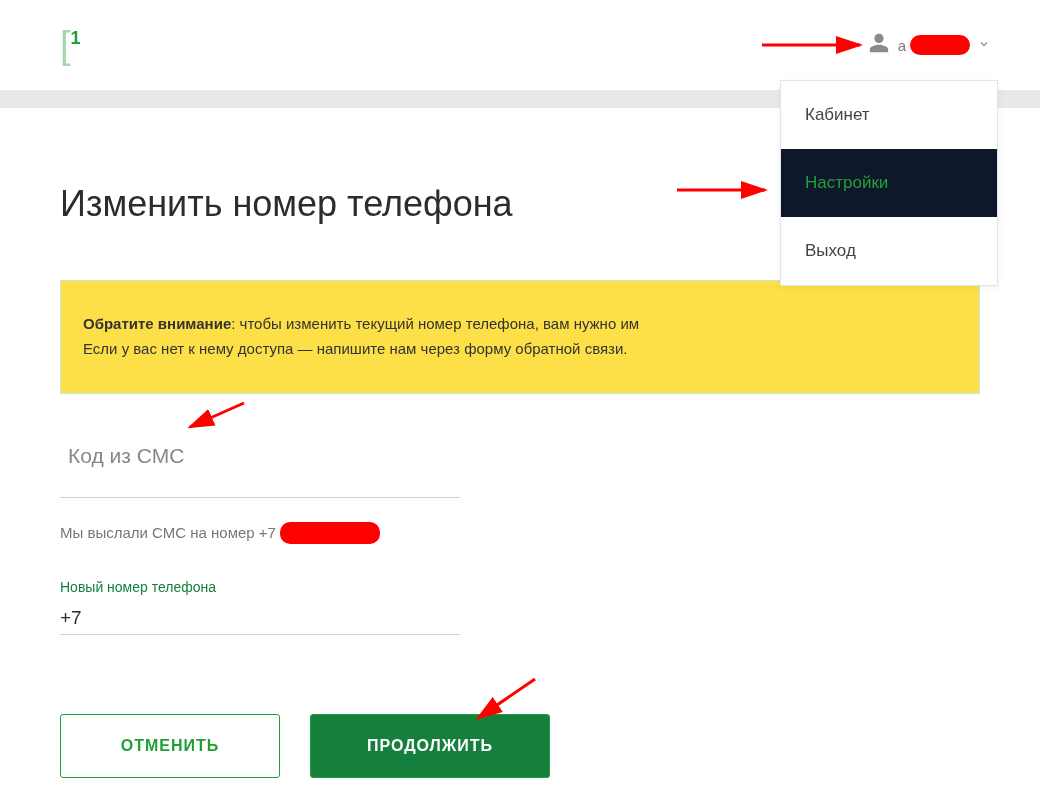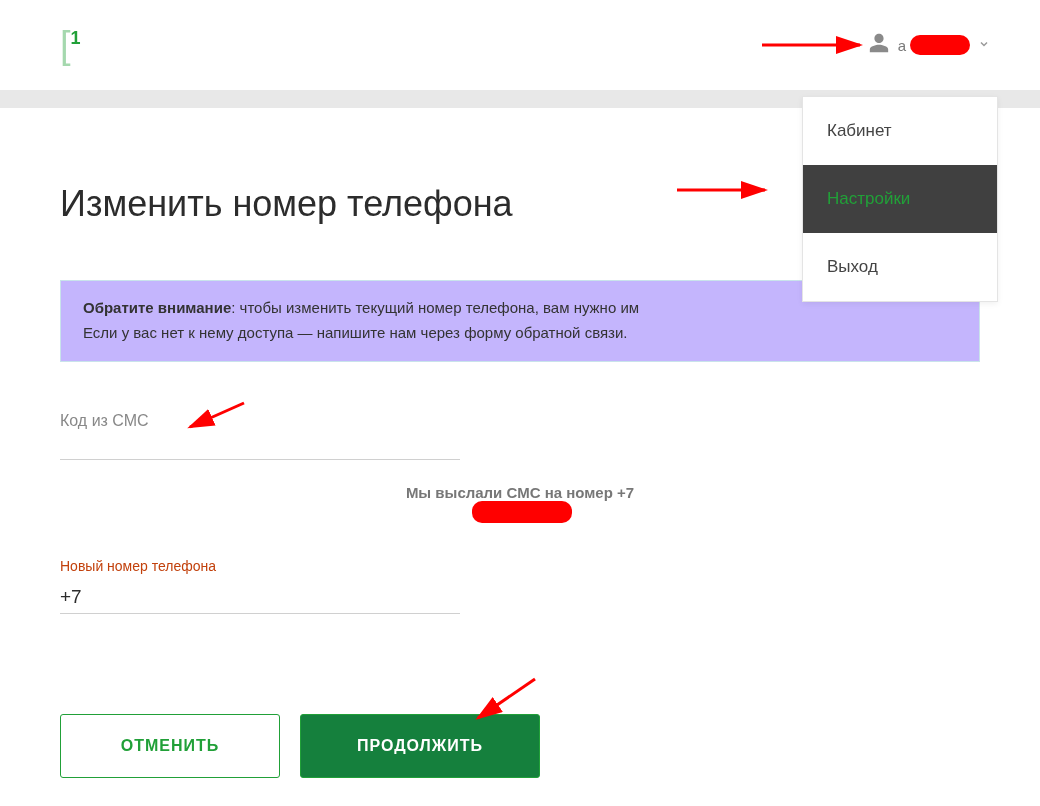--- a/index.html
+++ b/index.html
@@ -82,93 +82,93 @@
     .content {
       padding: 75px 60px 0 60px;
     }
     .page-title {
       font-size: 36px;
       font-weight: 400;
       color: #2c2c2c;
       margin-bottom: 55px;
     }
     .notice-box {
-      background: #c4b5fd;
+      background: #fde047;
       border: 1px solid #c9e3eb;
-      padding: 15px 22px;
+      padding: 31px 22px;
       margin-bottom: 50px;
       font-size: 15px;
       line-height: 1.65;
       color: #333;
     }
     .notice-bold {
       font-weight: 700;
     }
     .notice-link {
       color: #333;
       cursor: pointer;
     }
     .sms-label {
-      font-size: 16px;
+      font-size: 21px;
       font-weight: 300;
       color: #888;
       margin-bottom: 10px;
+      margin-left: 8px;
     }
     .sms-input-line {
       border: none;
       border-bottom: 1px solid #d0d0d0;
       width: 400px;
       height: 20px;
       outline: none;
       font-size: 16px;
       background: transparent;
     }
     .sms-sent {
       margin-top: 24px;
       font-size: 15px;
-      font-weight: 700;
+      font-weight: 400;
       color: #777;
       display: flex;
       align-items: center;
-      flex-direction: column;
     }
     .phone-redact {
       display: inline-block;
       width: 100px;
       height: 22px;
       background: #ff0000;
       border-radius: 10px;
       margin-left: 4px;
     }
     .new-phone-section {
       margin-top: 35px;
     }
     .new-phone-label {
       font-size: 14px;
       font-weight: 300;
-      color: #c2410c;
+      color: #15803d;
       margin-bottom: 8px;
     }
     .new-phone-input {
       border: none;
       border-bottom: 1px solid #d0d0d0;
       width: 400px;
       height: 32px;
       outline: none;
       font-size: 19px;
       font-weight: 300;
       color: #2c2c2c;
       background: transparent;
     }
     .button-row {
       position: absolute;
       bottom: 28px;
       left: 60px;
       display: flex;
-      gap: 20px;
+      gap: 30px;
     }
     .btn {
       height: 64px;
       width: 220px;
       font-size: 16px;
       font-weight: 700;
       letter-spacing: 1px;
       cursor: pointer;
       display: flex;
       align-items: center;
@@ -181,37 +181,37 @@
       color: #21a038;
     }
     .btn-continue {
       background: #15803d;
       border: 1.5px solid #21a038;
       color: #fff;
       width: 240px;
     }
     .dropdown-menu {
       position: absolute;
-      top: 96px;
+      top: 80px;
       right: 42px;
-      width: 196px;
+      width: 218px;
       background: #fff;
       border: 1px solid #e4e4e4;
       box-shadow: 0 2px 6px rgba(0,0,0,0.06);
       z-index: 10;
     }
     .dropdown-item {
       padding: 24px 24px;
       font-size: 17px;
       font-weight: 300;
       color: #444;
       cursor: pointer;
     }
     .dropdown-item.active {
-      background: #404040;
+      background: #0f172a;
       color: #21a038;
     }
     
     .arrow {
       position: absolute;
       pointer-events: none;
     }
     .arrow svg {
       display: block;
     }

